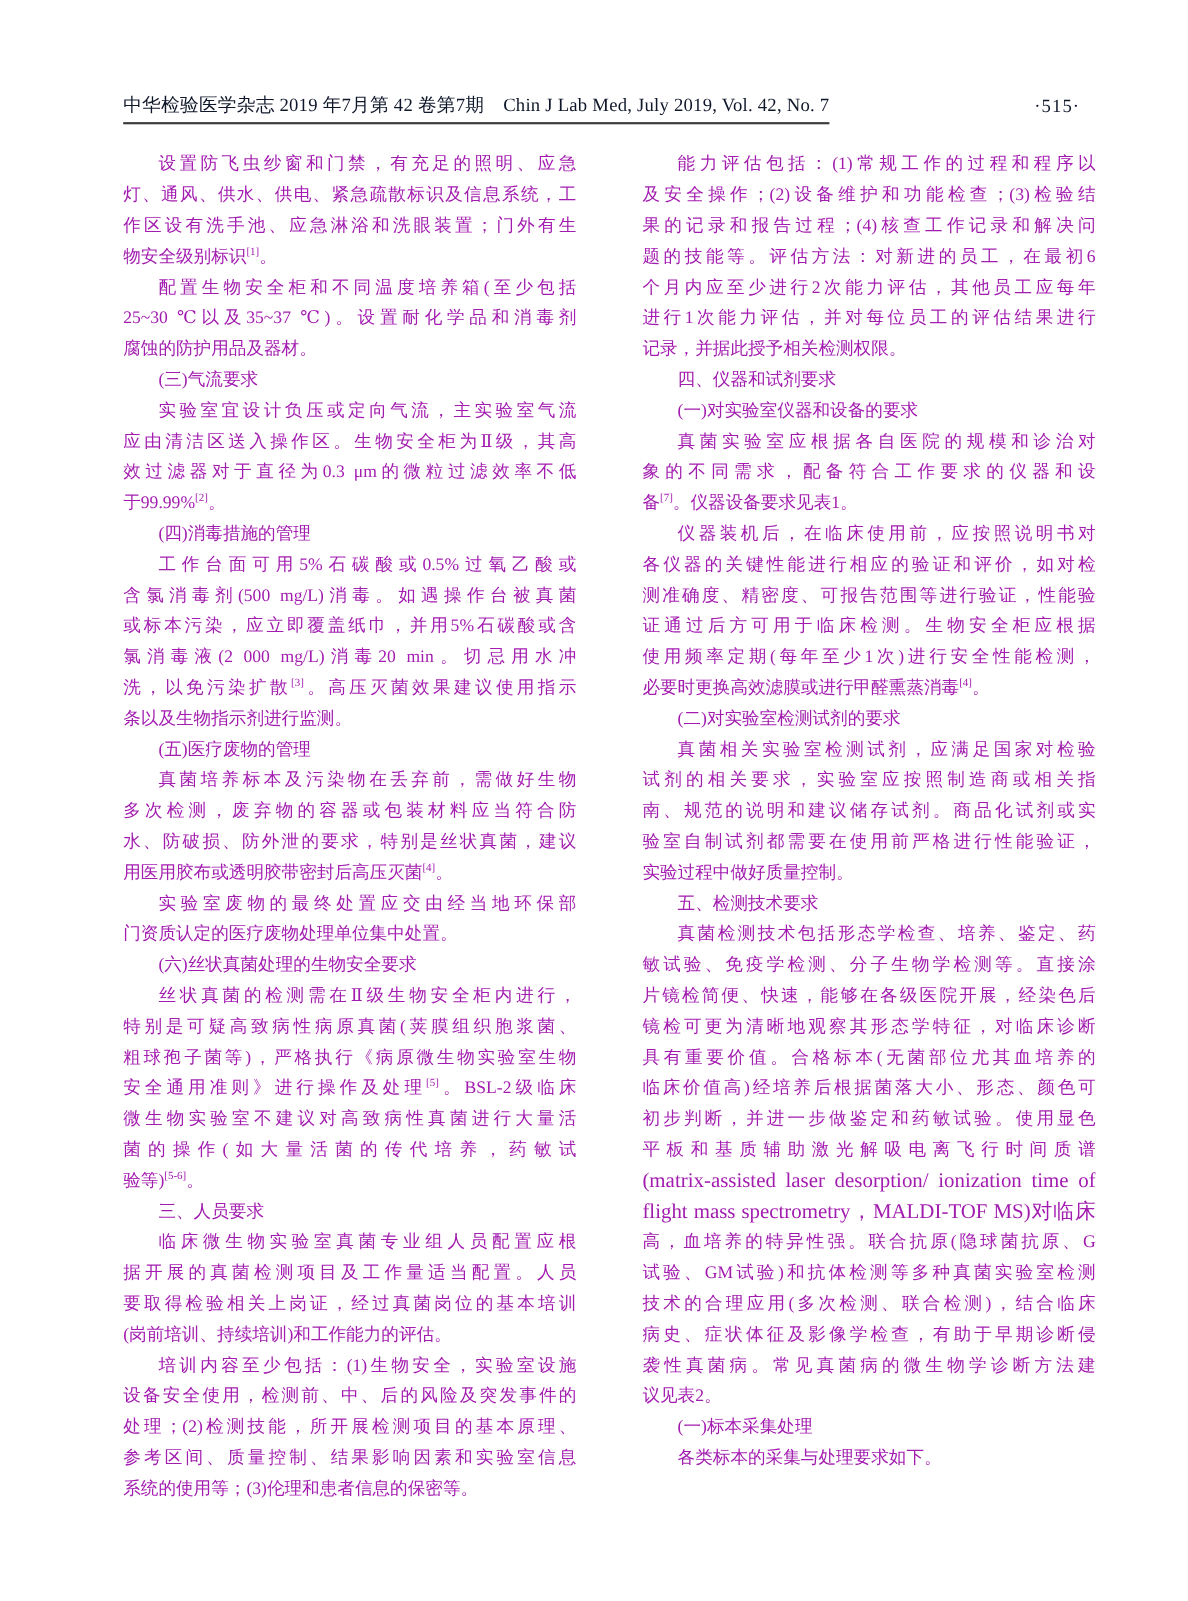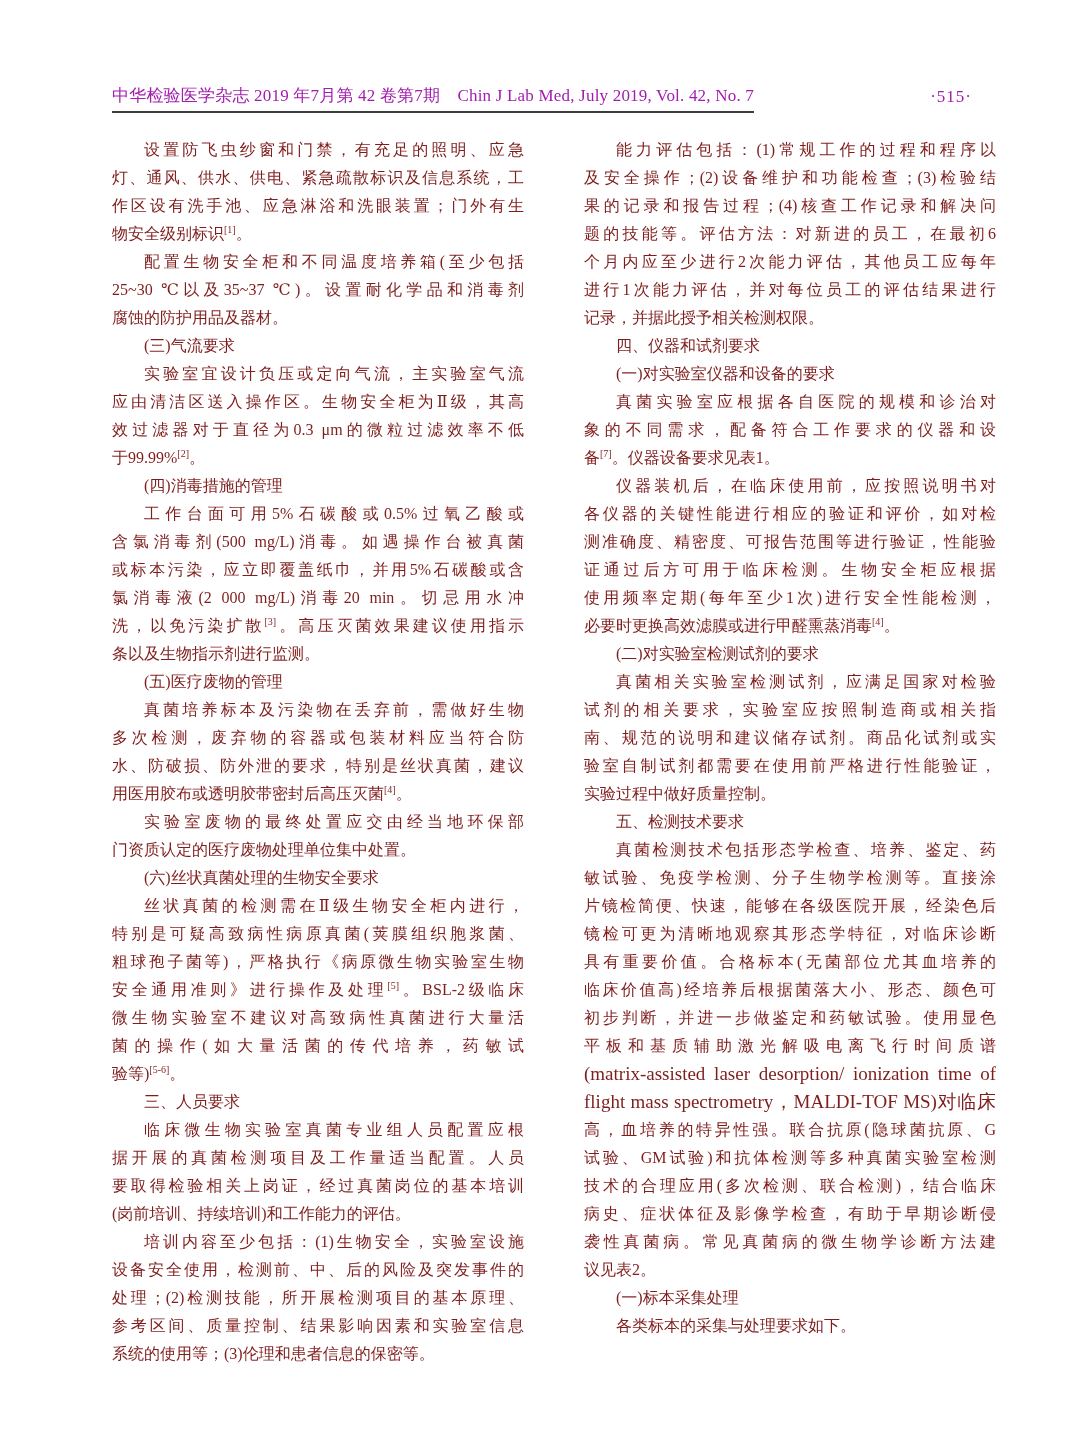--- a/index.html
+++ b/index.html
@@ -13,44 +13,44 @@
   }
   .page {
     position: absolute;
     inset: 0;
     background: #ffffff;
   }
   .page-header {
     position: absolute;
     top: 84px;
     left: 112px;
-    right: 108px;
+    right: 98px;
     display: flex;
     justify-content: space-between;
     align-items: flex-end;
-    color: #a21caf;
+    color: #0f172a;
     font-size: 17px;
   }
   .journal-line {
     display: inline-block;
     padding-bottom: 4px;
     border-bottom: 2px solid #3c3c3c;
     letter-spacing: 0.2px;
     white-space: nowrap;
   }
   .page-number {
     padding-bottom: 6px;
     letter-spacing: 1px;
     margin-left: 46px;
   }
   .column {
     position: absolute;
     top: 136px;
     width: 412px;
-    color: #7f1d1d;
+    color: #a21caf;
   }
   .column-left  { left: 112px; }
   .column-right { left: 584px; }
   .line {
     height: 28px;
     line-height: 28px;
     font-size: 16px;
     text-align: justify;
     text-align-last: left;
     overflow: hidden;

